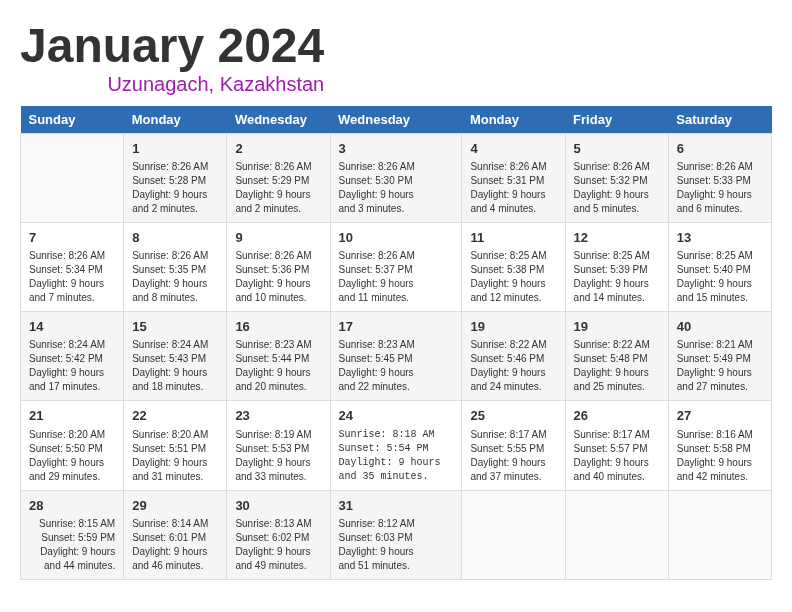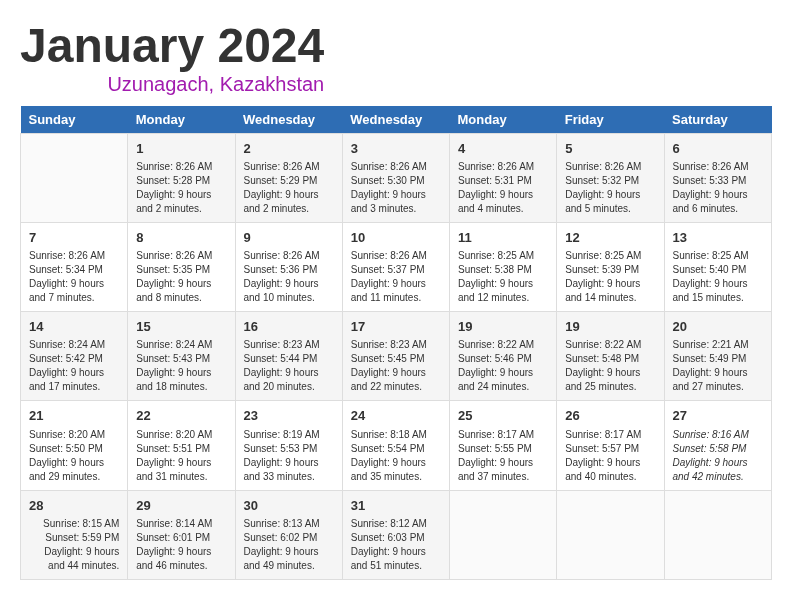--- a/index.html
+++ b/index.html
@@ -248,22 +248,22 @@
 and 24 minutes.</div>
         </td>
         <td>
           <span class="day-number">19</span>
           <div class="day-info" style="white-space: pre-line;">Sunrise: 8:22 AM
 Sunset: 5:48 PM
 Daylight: 9 hours
 and 25 minutes.</div>
         </td>
         <td>
-          <span class="day-number">20</span>
-          <div class="day-info" style="white-space: pre-line;">Sunrise: 2:21 AM
+          <span class="day-number">40</span>
+          <div class="day-info" style="white-space: pre-line;">Sunrise: 8:21 AM
 Sunset: 5:49 PM
 Daylight: 9 hours
 and 27 minutes.</div>
         </td>
       </tr>
       <tr>
         <td>
           <span class="day-number">21</span>
           <div class="day-info" style="white-space: pre-line;">Sunrise: 8:20 AM
 Sunset: 5:50 PM
@@ -279,42 +279,42 @@
         </td>
         <td>
           <span class="day-number">23</span>
           <div class="day-info" style="white-space: pre-line;">Sunrise: 8:19 AM
 Sunset: 5:53 PM
 Daylight: 9 hours
 and 33 minutes.</div>
         </td>
         <td>
           <span class="day-number">24</span>
-          <div class="day-info" style="white-space: pre-line;">Sunrise: 8:18 AM
+          <div class="day-info" style="white-space: pre-line; font-family: Liberation Mono, monospace;">Sunrise: 8:18 AM
 Sunset: 5:54 PM
 Daylight: 9 hours
 and 35 minutes.</div>
         </td>
         <td>
           <span class="day-number">25</span>
           <div class="day-info" style="white-space: pre-line;">Sunrise: 8:17 AM
 Sunset: 5:55 PM
 Daylight: 9 hours
 and 37 minutes.</div>
         </td>
         <td>
           <span class="day-number">26</span>
           <div class="day-info" style="white-space: pre-line;">Sunrise: 8:17 AM
 Sunset: 5:57 PM
 Daylight: 9 hours
 and 40 minutes.</div>
         </td>
         <td>
           <span class="day-number">27</span>
-          <div class="day-info" style="white-space: pre-line; font-style: italic;">Sunrise: 8:16 AM
+          <div class="day-info" style="white-space: pre-line;">Sunrise: 8:16 AM
 Sunset: 5:58 PM
 Daylight: 9 hours
 and 42 minutes.</div>
         </td>
       </tr>
       <tr>
         <td>
           <span class="day-number">28</span>
           <div class="day-info" style="white-space: pre-line; text-align: right;">Sunrise: 8:15 AM
 Sunset: 5:59 PM

